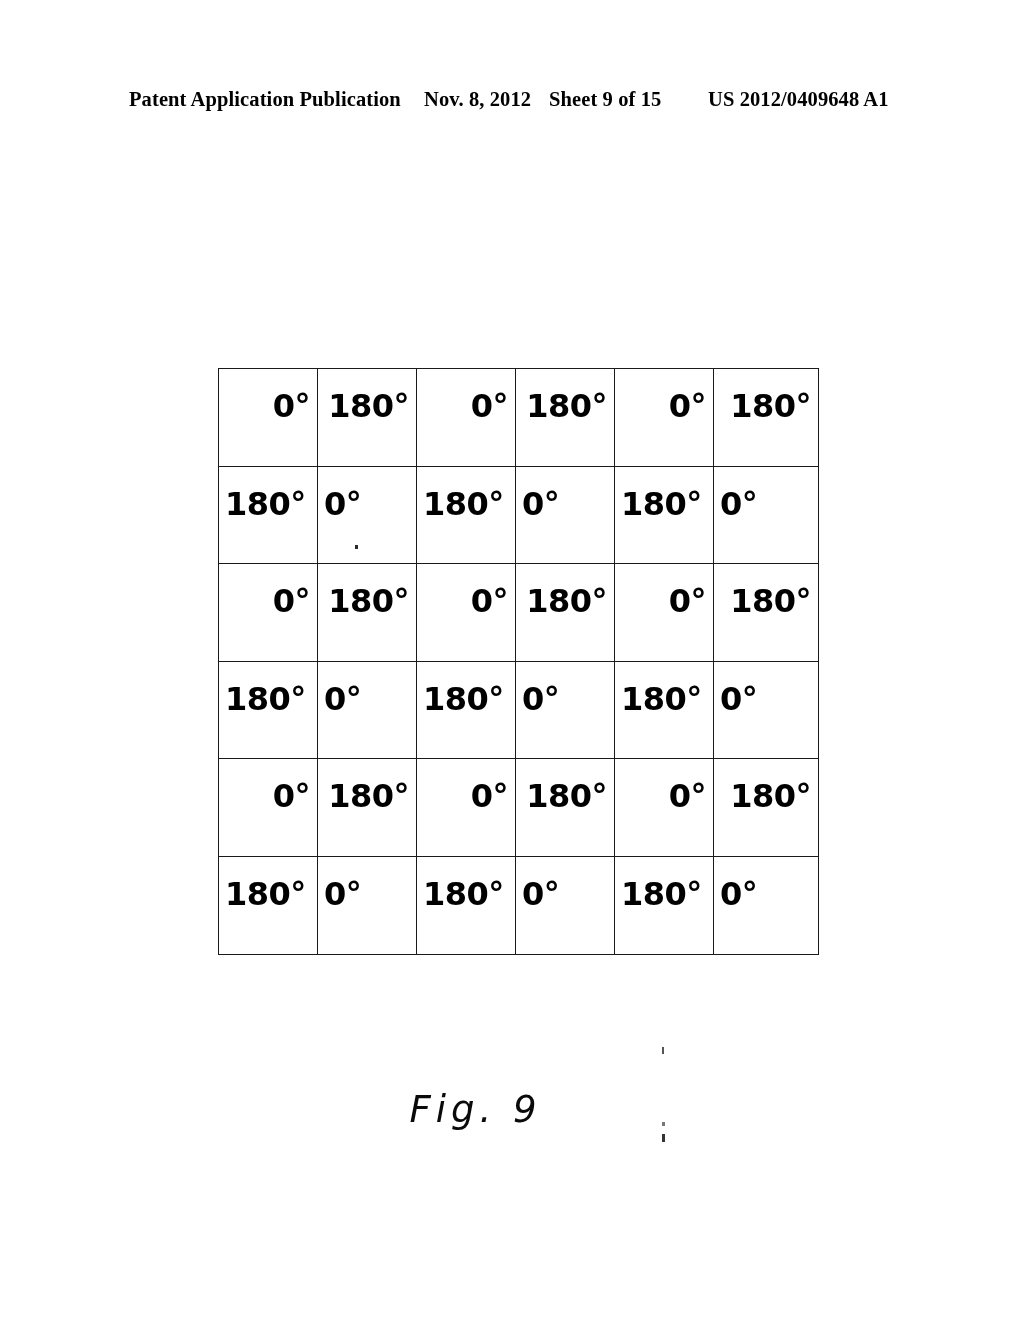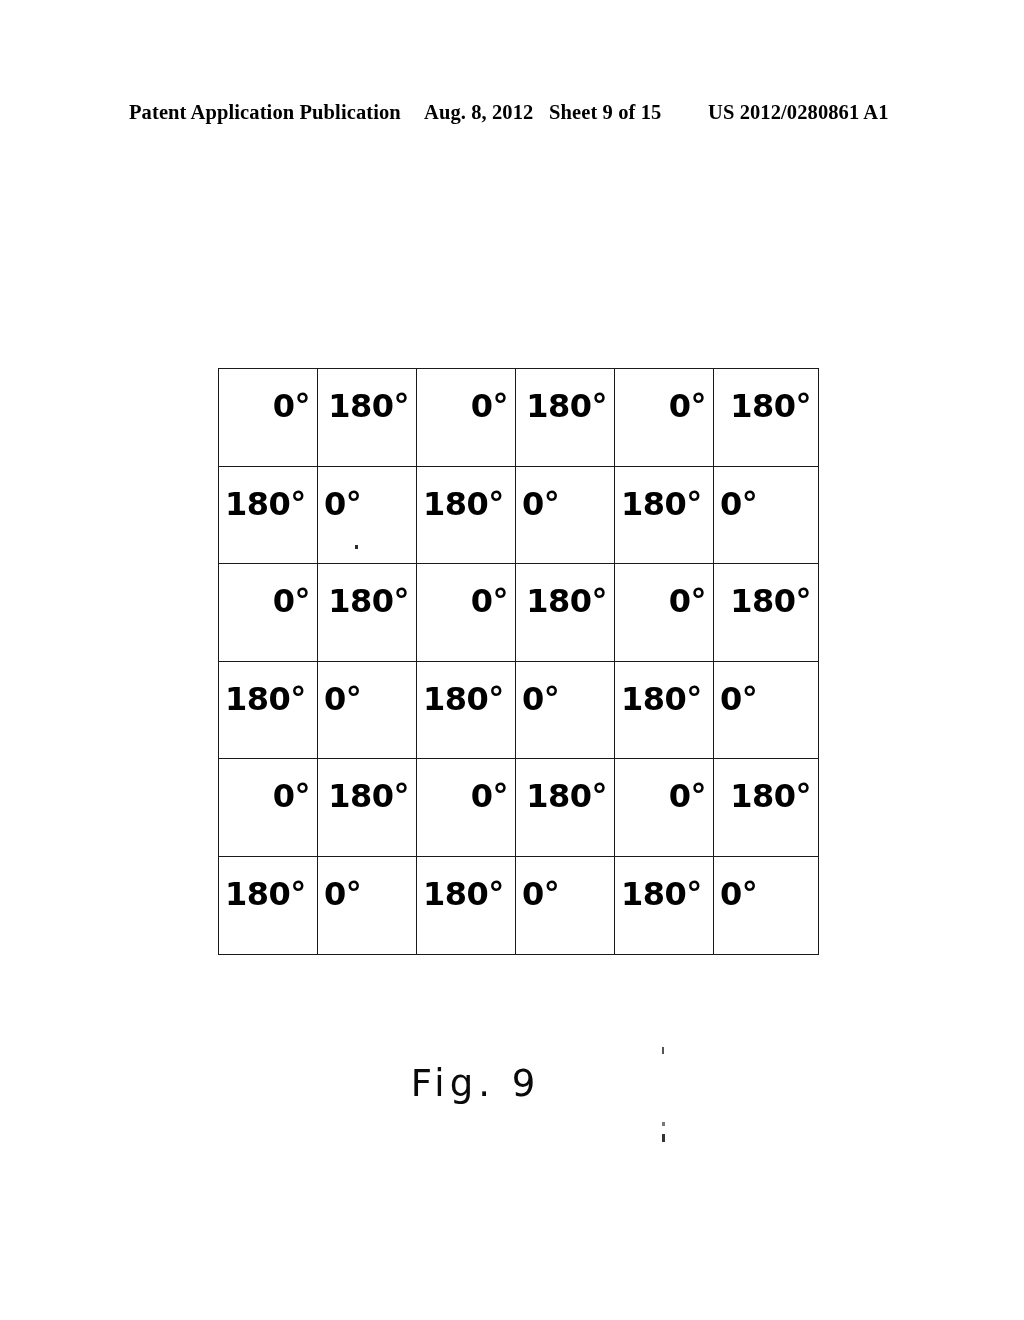--- a/index.html
+++ b/index.html
@@ -23,21 +23,20 @@
     top: 88px;
     width: 1024px;
     height: 30px;
     display: flex;
     align-items: baseline;
     font-family: "Liberation Serif", serif;
     font-weight: bold;
     font-size: 20.5px;
     letter-spacing: 0.1px;
     white-space: nowrap;
-    margin-top: 13px;
   }
   #patent-header .h-pub   { position: absolute; left: 129px;  top: 0; }
   #patent-header .h-date  { position: absolute; left: 424px;  top: 0; }
   #patent-header .h-sheet { position: absolute; left: 549px;  top: 0; }
   #patent-header .h-num   { position: absolute; left: 708px;  top: 0; }
 
   
   #figure-area {
     position: absolute;
     left: 0;
@@ -81,49 +80,50 @@
   }
   
   tr.row-offset-right .cell-label { text-align: right; padding-right: 7px; }
   
   tr.row-offset-left  .cell-label { text-align: left;  padding-left: 6px; }
 
   
   #figure-caption {
     position: absolute;
     left: 0;
-    top: 1062px;
+    top: 1088px;
     width: 951px;
     text-align: center;
     font-family: "DejaVu Sans", sans-serif;
     font-size: 37px;
     font-weight: normal;
     letter-spacing: 5px;
     color: #0a0a0a;
+    font-style: italic;
   }
 
   
   .speck {
     position: absolute;
     background: #2b2b2b;
     border-radius: 0;
   }
   #speck-grid  { left: 355px; top: 545px; width: 3px;  height: 4px; }
   #speck-cap-a { left: 662px; top: 1047px; width: 2px; height: 7px;  background: #555; }
   #speck-cap-b { left: 662px; top: 1122px; width: 3px; height: 4px;  background: #777; }
   #speck-cap-c { left: 662px; top: 1134px; width: 3px; height: 8px;  background: #333; }
 </style>
 </head>
 <body>
 
 <div id="patent-header">
   <span class="h-pub">Patent Application Publication</span>
-  <span class="h-date">Aug. 8, 2012</span>
+  <span class="h-date">Nov. 8, 2012</span>
   <span class="h-sheet">Sheet 9 of 15</span>
-  <span class="h-num">US 2012/0280861 A1</span>
+  <span class="h-num">US 2012/0409648 A1</span>
 </div>
 
 <div id="figure-area">
 
   <table id="phase-grid">
     <tbody>
 
       <tr class="row-offset-right">
         <td>
             <span class="cell-label">0°</span>

